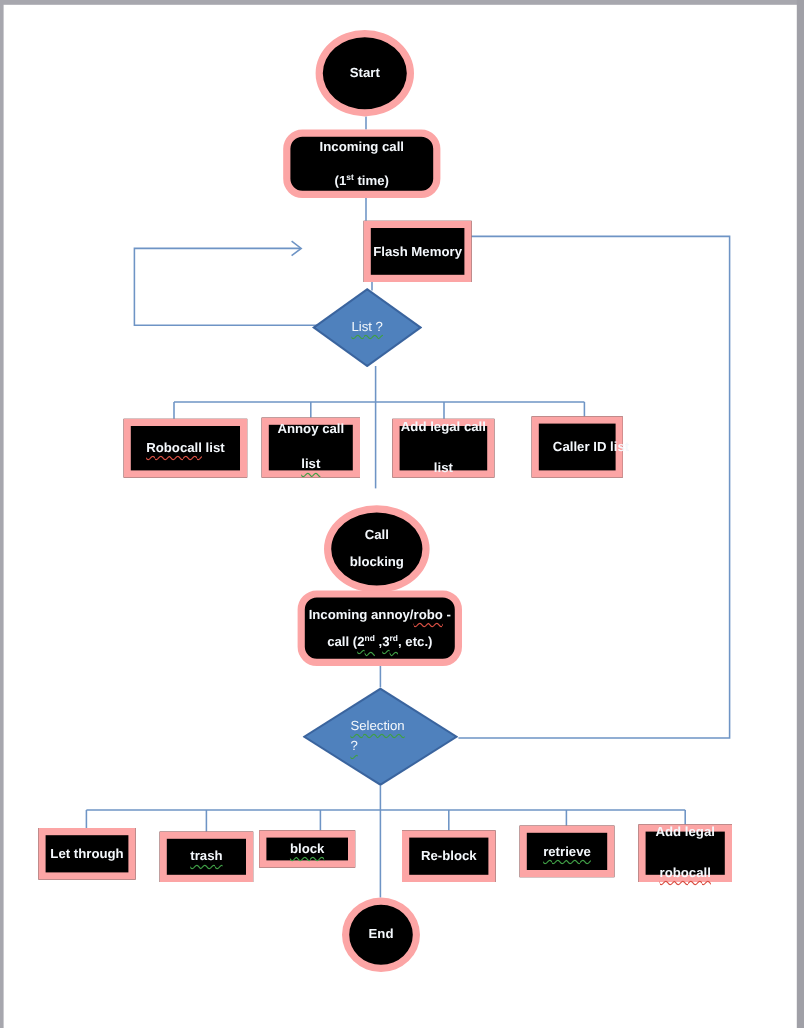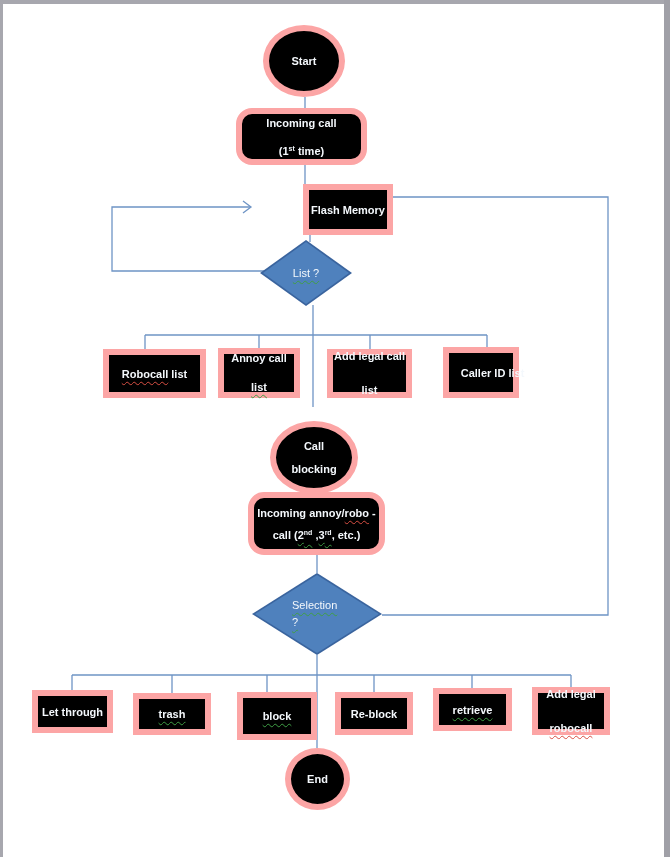--- a/index.html
+++ b/index.html
@@ -169,21 +169,21 @@
 </div>
 
 <div class="node" style="left:32px; top:690px; width:81px; height:43px;">
   <span>Let through</span>
 </div>
 
 <div class="node" style="left:133px; top:693px; width:78px; height:42px;">
   <span class="sq-green">trash</span>
 </div>
 
-<div class="node" style="left:237px; top:692px; width:80px; height:48px;">
+<div class="node" style="left:216px; top:692px; width:80px; height:31px;">
   <span class="sq-green">block</span>
 </div>
 
 <div class="node" style="left:335px; top:692px; width:78px; height:43px;">
   <span>Re-block</span>
 </div>
 
 <div class="node" style="left:433px; top:688px; width:79px; height:43px;">
   <span class="sq-green">retrieve</span>
 </div>

